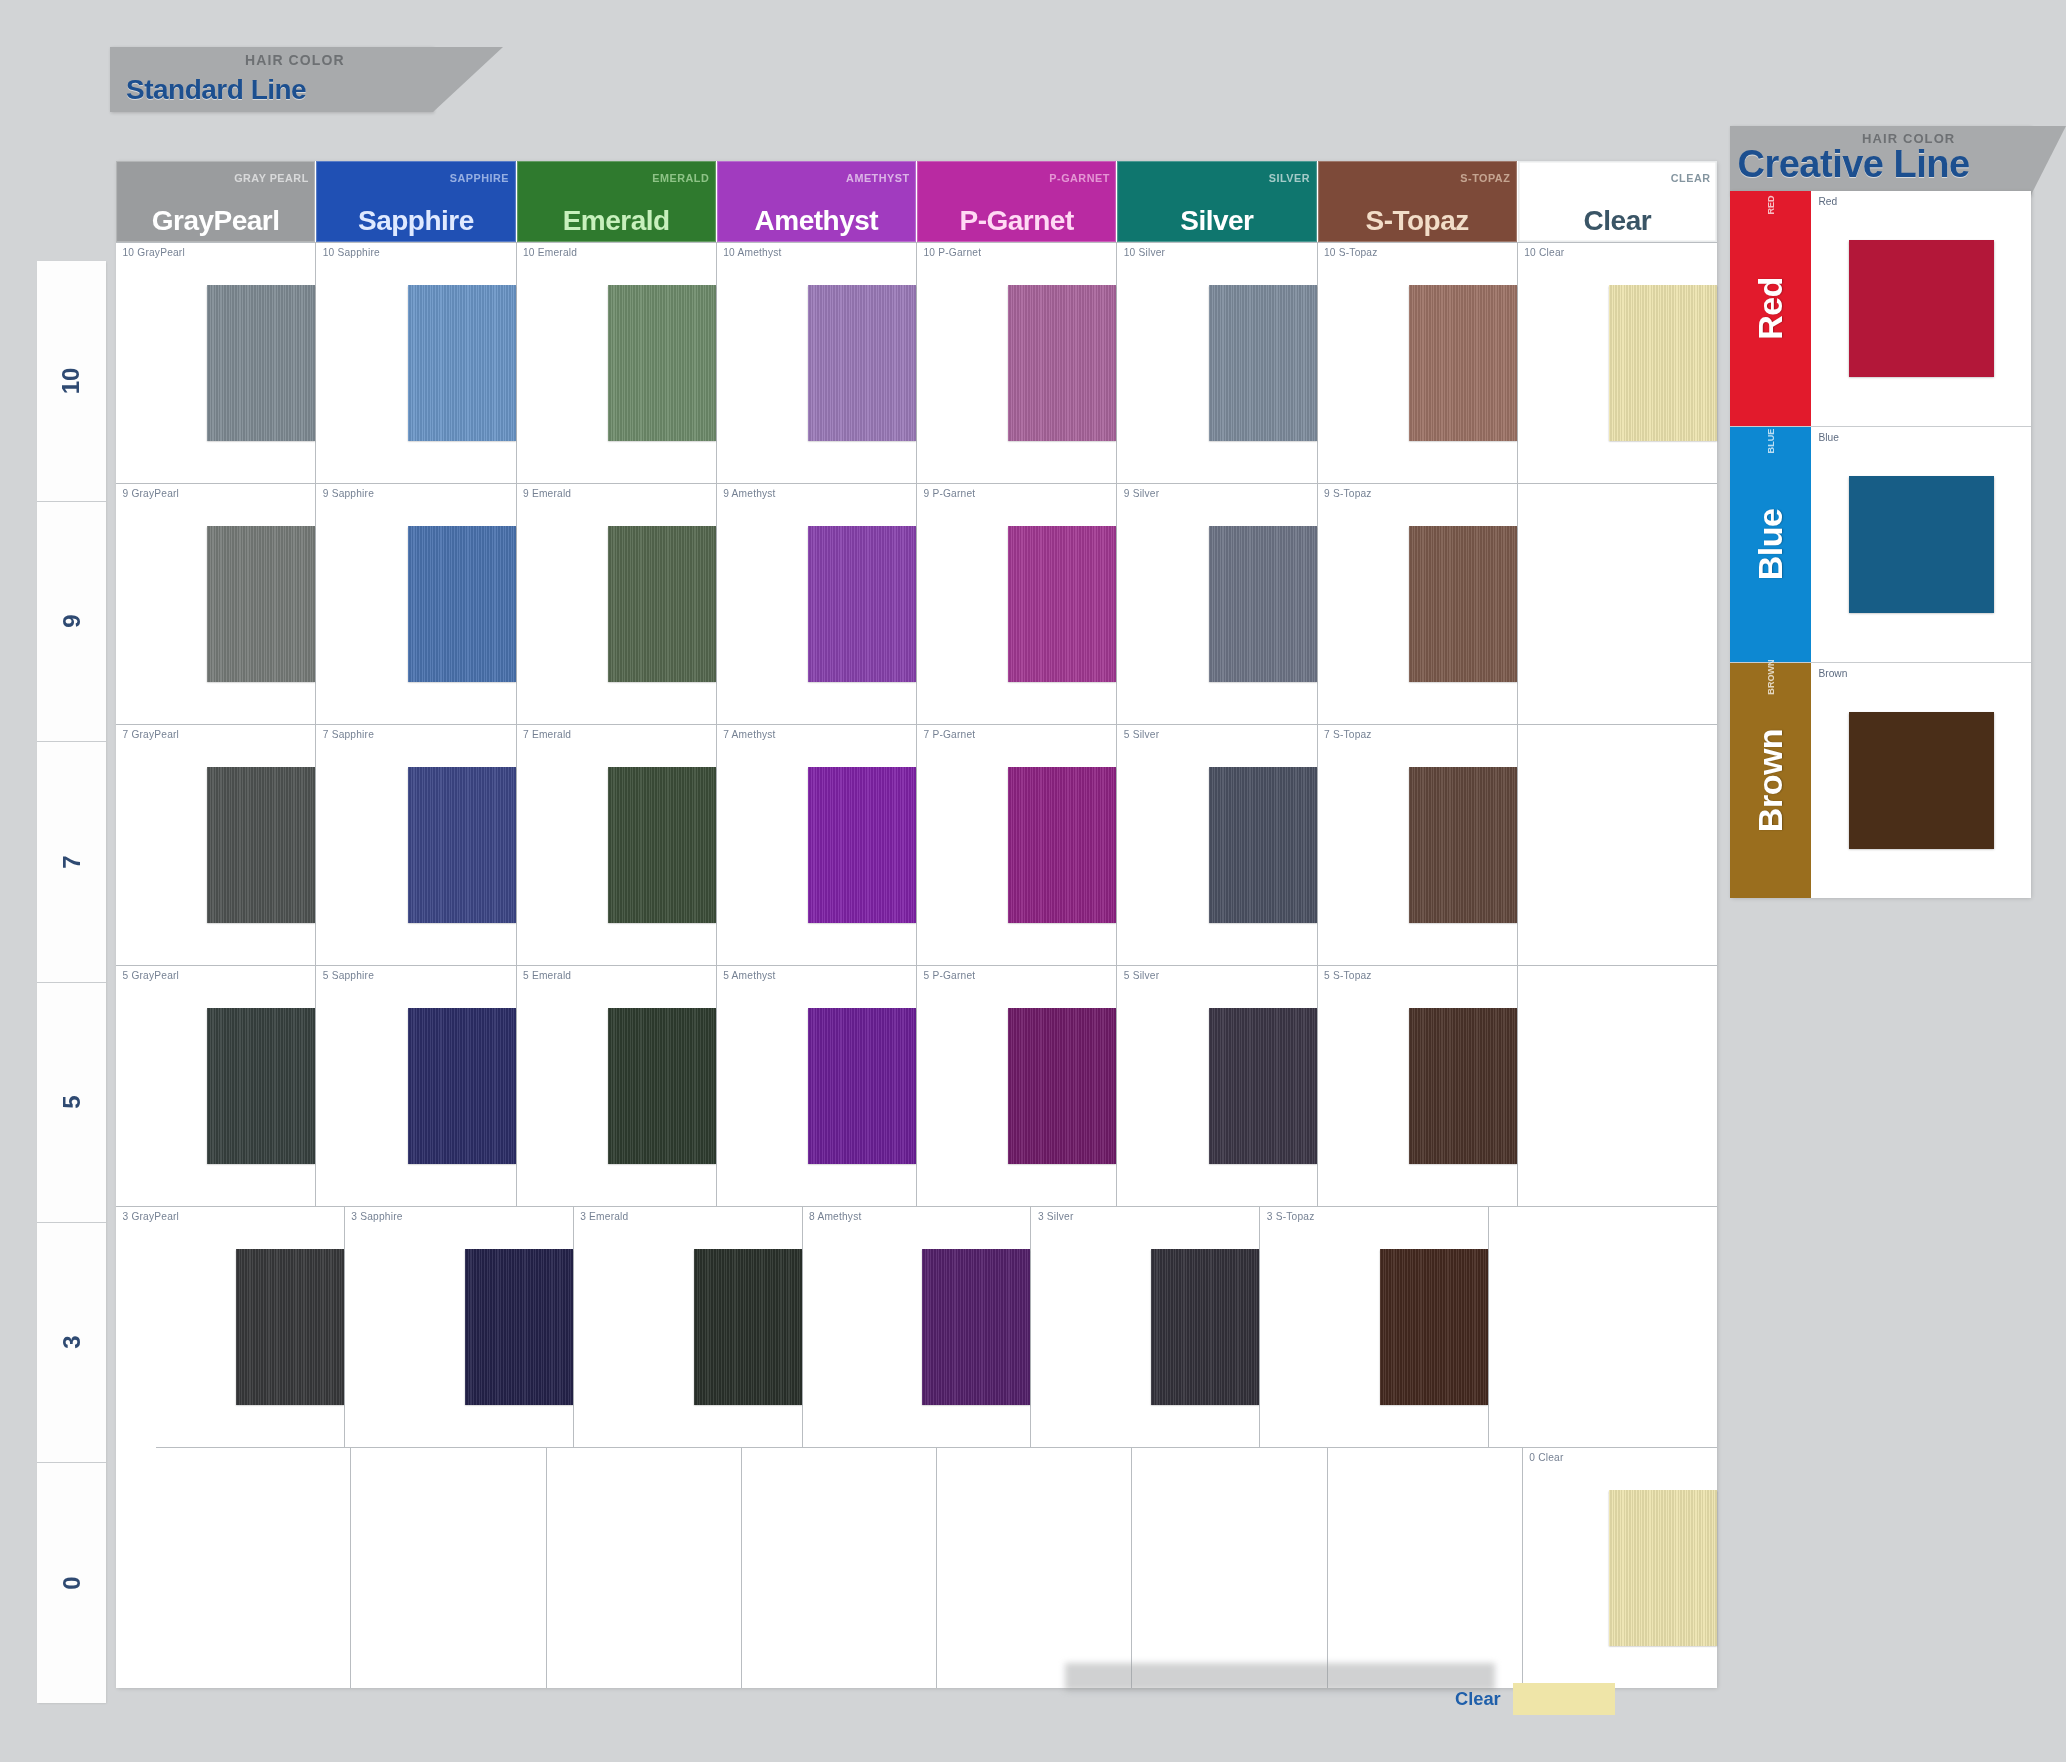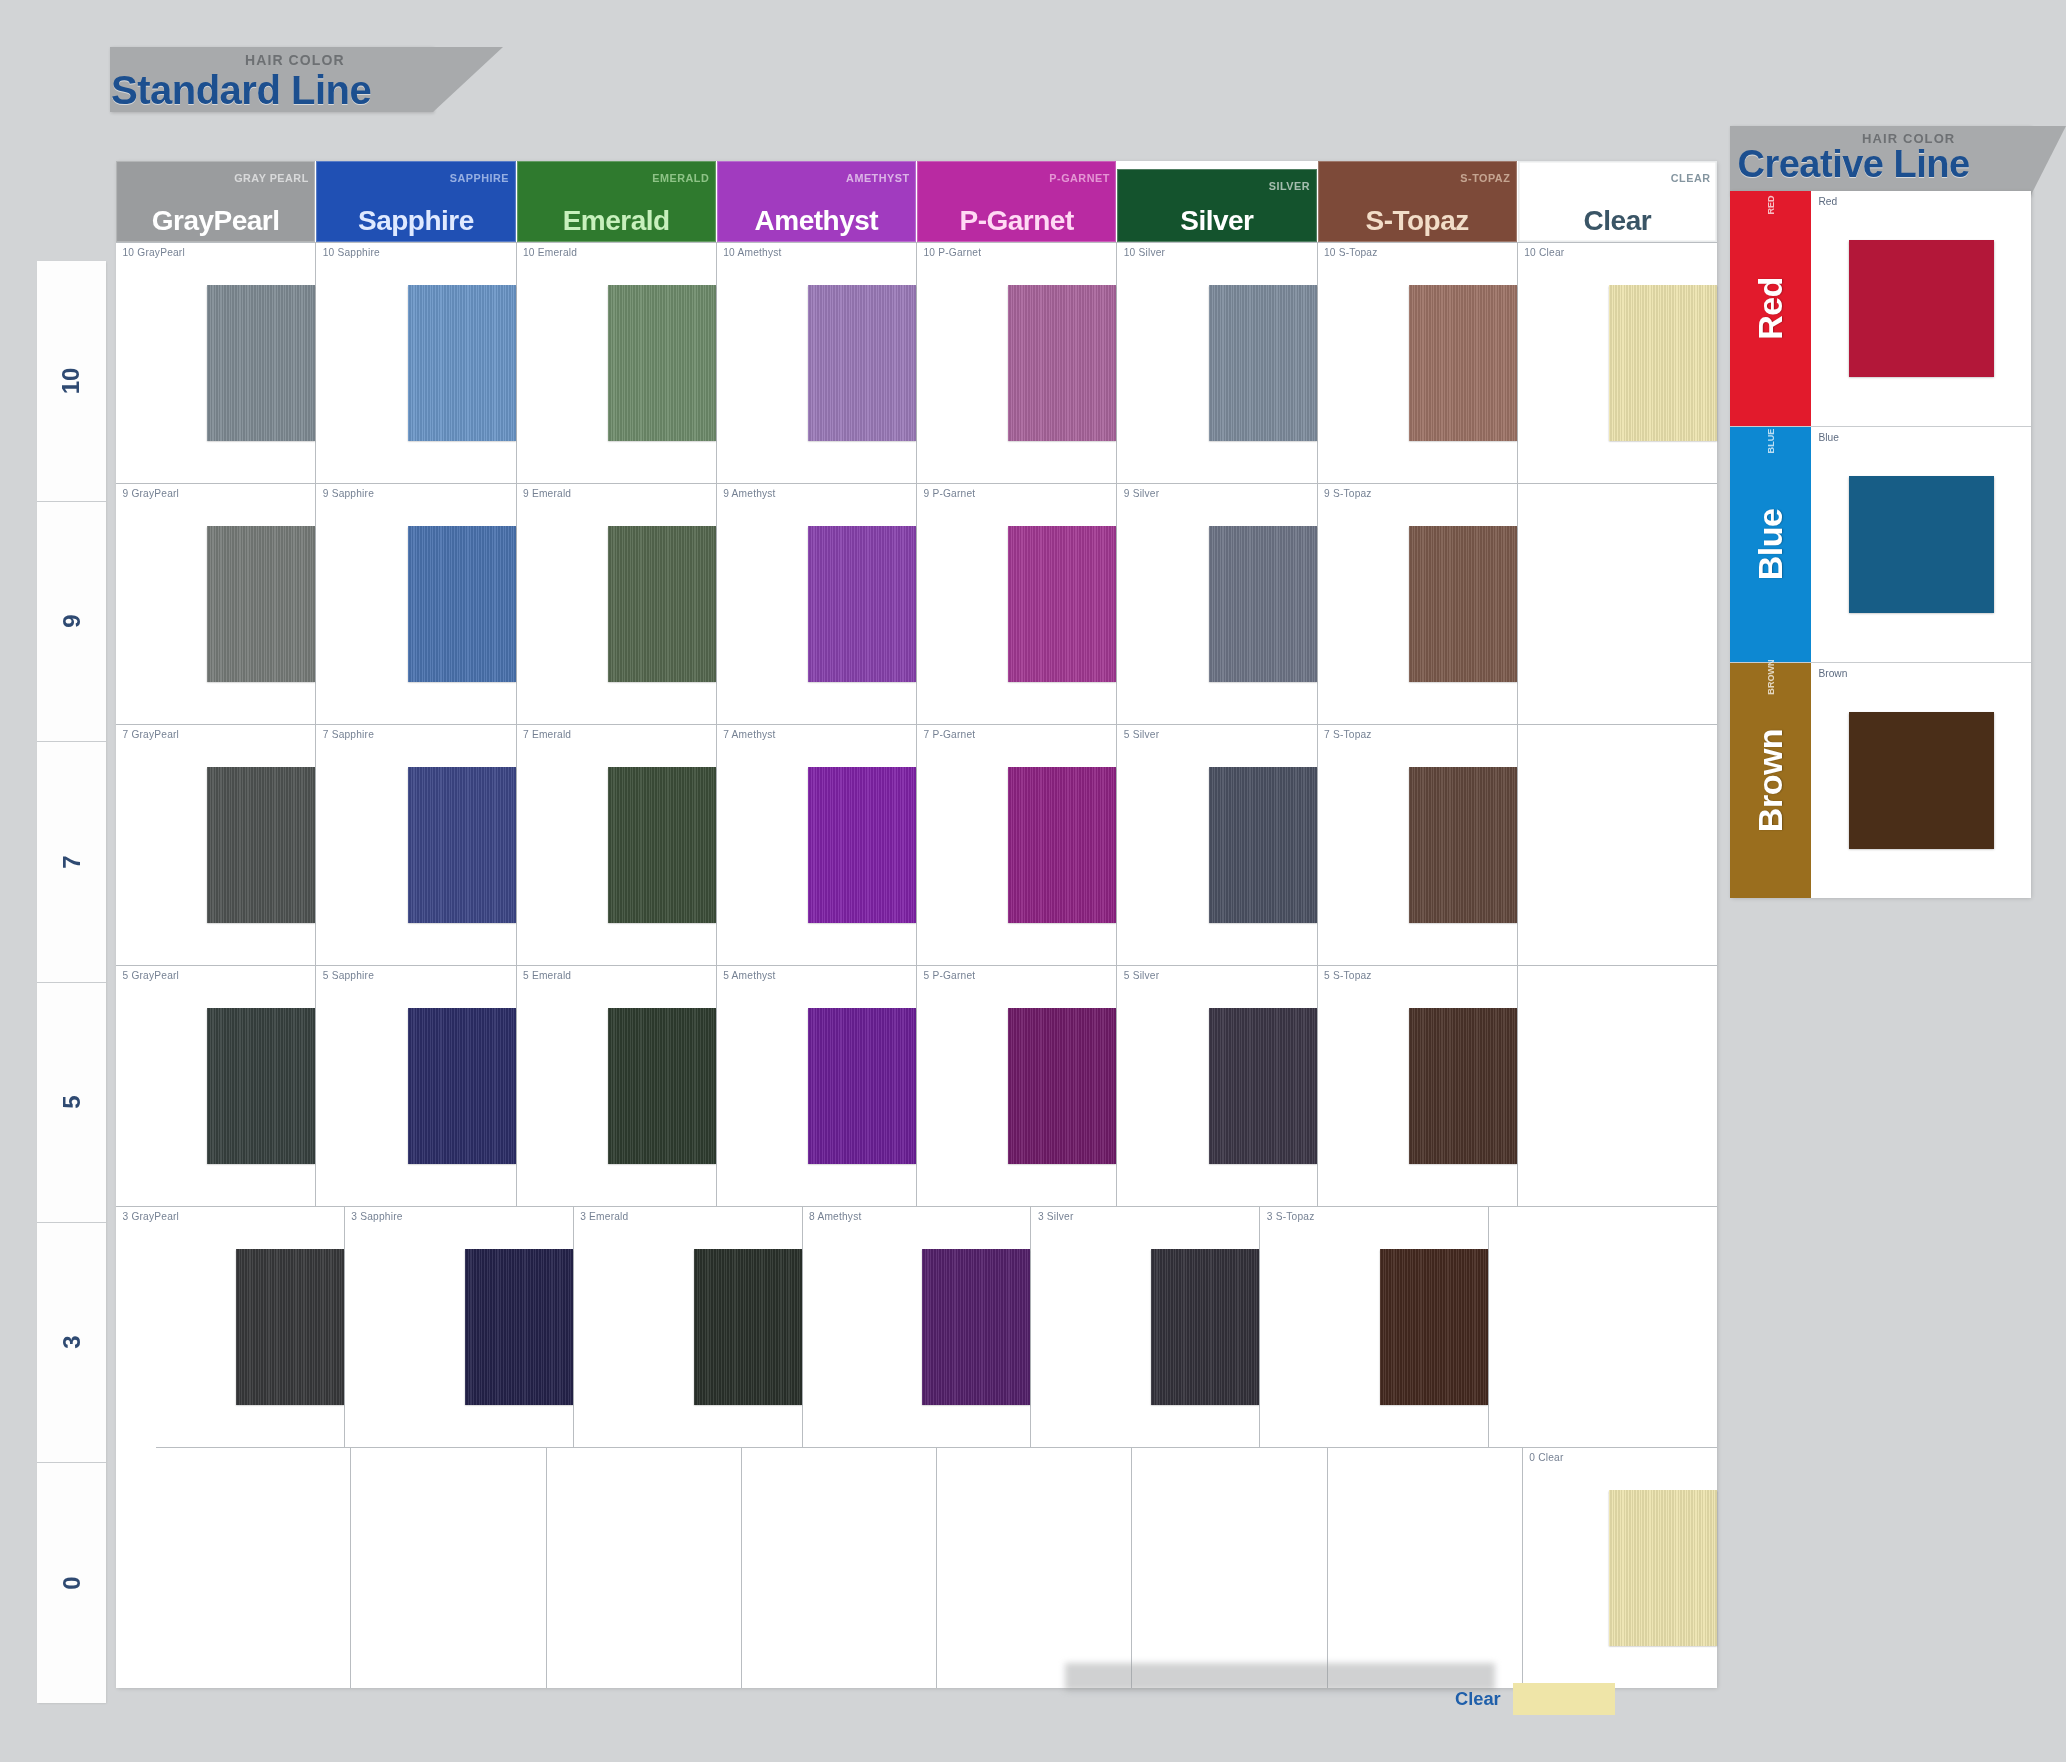--- a/index.html
+++ b/index.html
@@ -32,23 +32,23 @@
     left: 135px;
     top: 5.4px;
     font-size: 14px;
     letter-spacing: 1.1px;
     color: #6d7073;
     font-weight: bold;
     white-space: nowrap;
   }
   #standard-tab .big {
     position: absolute;
-    left: 1px;
+    left: 16px;
     top: 22.6px;
-    font-size: 40px;
+    font-size: 28px;
     line-height: 40px;
     font-weight: bold;
     color: #1c4f8f;
     letter-spacing: -0.5px;
     white-space: nowrap;
     text-shadow: 0 0.5px 0 rgba(255,255,255,.55);
   }
   
   #standard-tab-wedge {
     position: absolute;
@@ -354,21 +354,21 @@
           <div class="ch-name" style="color: rgb(200, 240, 189);">Emerald</div>
         </div>
         <div class="col-head" style="background: rgb(161, 59, 191);">
           <div class="ch-tiny" style="color: rgb(255, 255, 255);">AMETHYST</div>
           <div class="ch-name" style="color: rgb(255, 255, 255);">Amethyst</div>
         </div>
         <div class="col-head" style="background: rgb(185, 42, 162);">
           <div class="ch-tiny" style="color: rgb(255, 217, 244);">P-GARNET</div>
           <div class="ch-name" style="color: rgb(255, 217, 244);">P-Garnet</div>
         </div>
-        <div class="col-head" style="background: #14532d; margin-top: 8px;">
+        <div class="col-head" style="background: #0f766e;">
           <div class="ch-tiny" style="color: rgb(255, 255, 255);">SILVER</div>
           <div class="ch-name" style="color: rgb(255, 255, 255);">Silver</div>
         </div>
         <div class="col-head" style="background: rgb(125, 74, 57);">
           <div class="ch-tiny" style="color: rgb(242, 221, 200);">S-TOPAZ</div>
           <div class="ch-name" style="color: rgb(242, 221, 200);">S-Topaz</div>
         </div>
         <div class="col-head" style="background: rgb(255, 255, 255); box-shadow: rgb(233, 235, 236) 0px 0px 0px 1.6px inset;">
           <div class="ch-tiny" style="color: rgb(58, 85, 102);">CLEAR</div>
           <div class="ch-name" style="color: rgb(58, 85, 102);">Clear</div>

